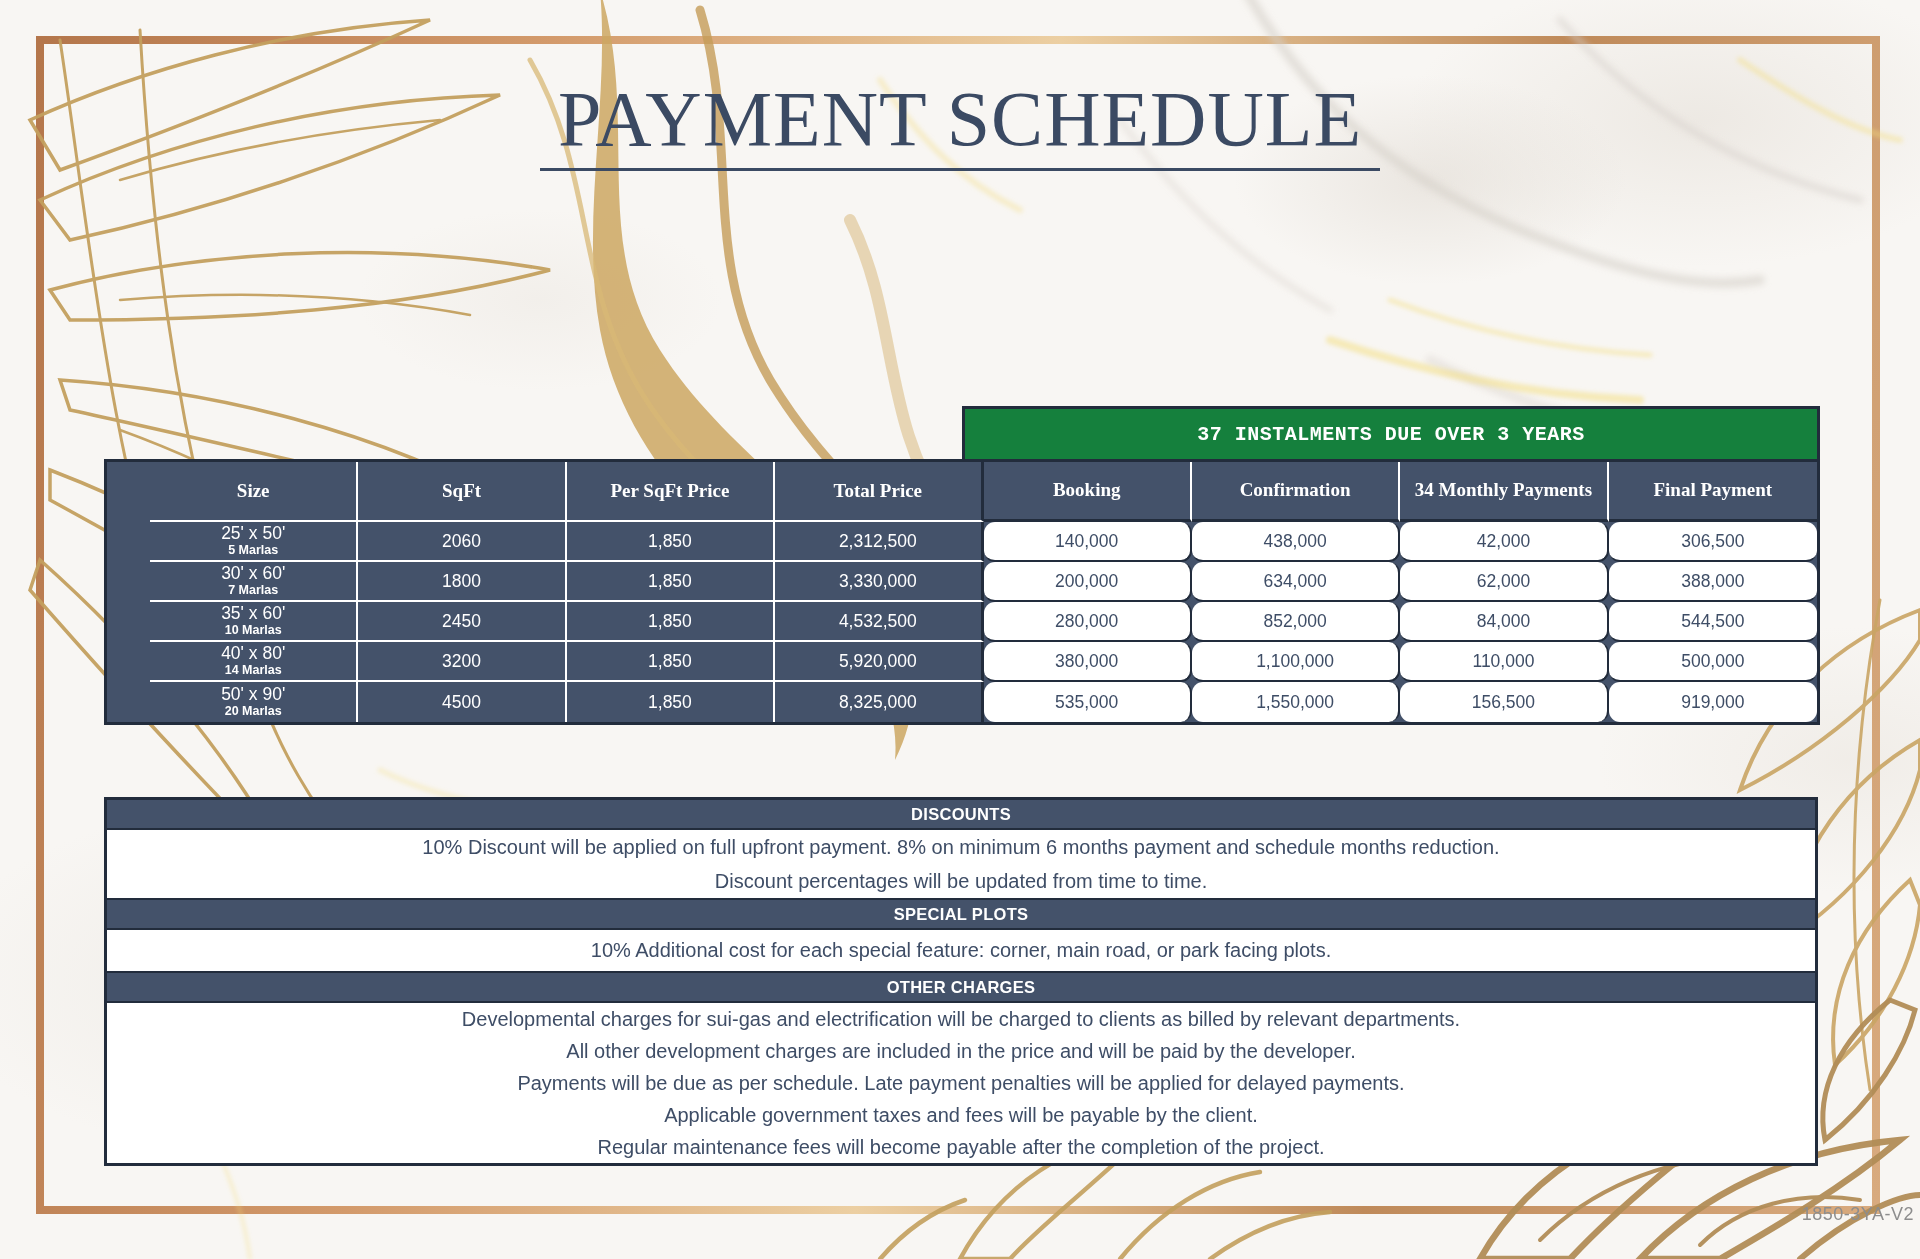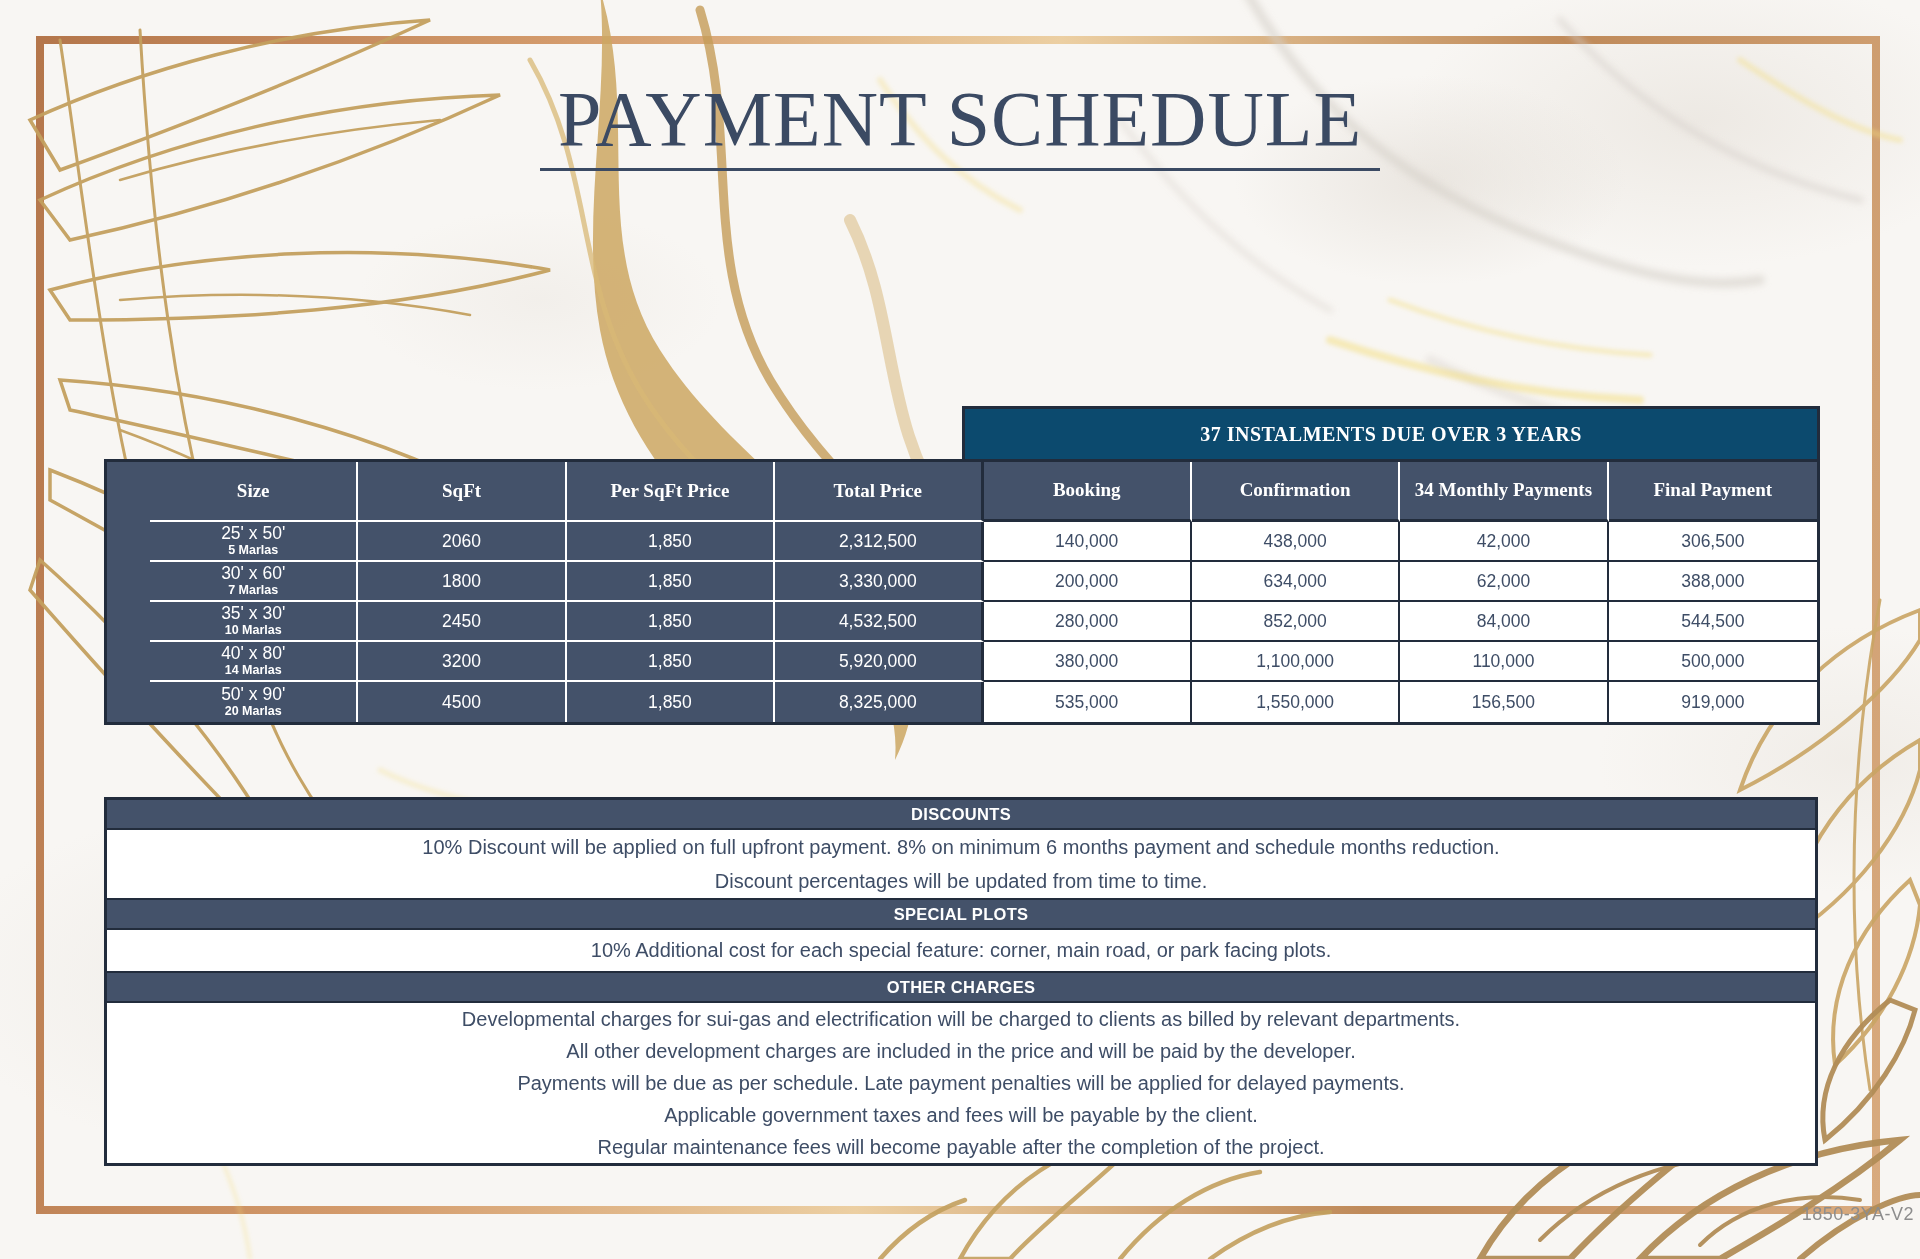--- a/index.html
+++ b/index.html
@@ -28,38 +28,38 @@
   .header-block .sub { margin-top:14px; }
   .header-block .sub span {
     display:inline-block; font-family:"Liberation Serif", serif; font-weight:400;
     font-size:78px; line-height:1; letter-spacing:1px;
     padding:0 18px 10px; border-bottom:3px solid #3b4a63;
   }
 
   .ptable { position:absolute; left:104px; top:406px; width:1716px; z-index:5; }
   .banner {
     margin-left:858px; width:858px; height:53px; box-sizing:border-box;
-    background:#0c4a6e; border:3px solid #222c3c; border-bottom:none;
+    background:#15803d; border:3px solid #222c3c; border-bottom:none;
     display:flex; align-items:center; justify-content:center;
-    color:#fff; font-family:Liberation Serif, serif; font-weight:bold; font-size:20px; letter-spacing:.5px;
+    color:#fff; font-family:Liberation Mono, monospace; font-weight:bold; font-size:20px; letter-spacing:.5px;
   }
   .grid { border:3px solid #222c3c; background:#44526a;padding-left:43px; }
   .hrow { display:flex; height:60px; }
   .trow { display:flex; height:40px; }
   .cell { box-sizing:border-box; width:12.5%; display:flex; flex-direction:column; align-items:center; justify-content:center; text-align:center; }
   .hc {
     background:#44526a; color:#fff; font-family:"Liberation Serif", serif; font-weight:bold;
     font-size:19px; line-height:1.2; border-right:2px solid #fff; border-bottom:2px solid #fff; padding:0 14px;
   }
   .hc:nth-child(4) { border-right:3px solid #222c3c; }
   .hc:nth-child(n+5) { border-bottom:3px solid #222c3c; }
   .hc:last-child { border-right:none; }
   .cn { background:#44526a; color:#fff; font-size:17.5px; border-right:2px solid #fff; border-bottom:2px solid #fff; }
   .cn.last-navy { border-right:3px solid #222c3c; }
-  .cw { background:#fff; color:#3e4d66; font-size:17.5px; border-right:2.5px solid #222c3c; border-bottom:2.5px solid #222c3c; }
+  .cw { background:#fff; color:#3e4d66; font-size:17.5px; border-right:2.5px solid #222c3c; border-bottom:2.5px solid #222c3c;border-radius:11px; }
   .cw:last-child { border-right:none; }
   .trow:last-child .cell { border-bottom:none; }
   .sz { line-height:1.15; }
   .marla { font-size:12.5px; font-weight:bold; line-height:1.25; }
 
   .sections {
     position:absolute; left:104px; top:797px; width:1714px; box-sizing:border-box;
     border:3px solid #222c3c; background:#fff; z-index:5;
   }
   .sbar {
@@ -191,21 +191,21 @@
     <div class="cell cn">1,850</div>
     <div class="cell cn last-navy">3,330,000</div>
     <div class="cell cw">200,000</div>
     <div class="cell cw">634,000</div>
     <div class="cell cw">62,000</div>
     <div class="cell cw">388,000</div>
   </div>
 
   <div class="trow">
     <div class="cell cn">
-      <span class="sz">35' x 30'</span>
+      <span class="sz">35' x 60'</span>
       <span class="marla">10 Marlas</span>
     </div>
     <div class="cell cn">2450</div>
     <div class="cell cn">1,850</div>
     <div class="cell cn last-navy">4,532,500</div>
     <div class="cell cw">280,000</div>
     <div class="cell cw">852,000</div>
     <div class="cell cw">84,000</div>
     <div class="cell cw">544,500</div>
   </div>

